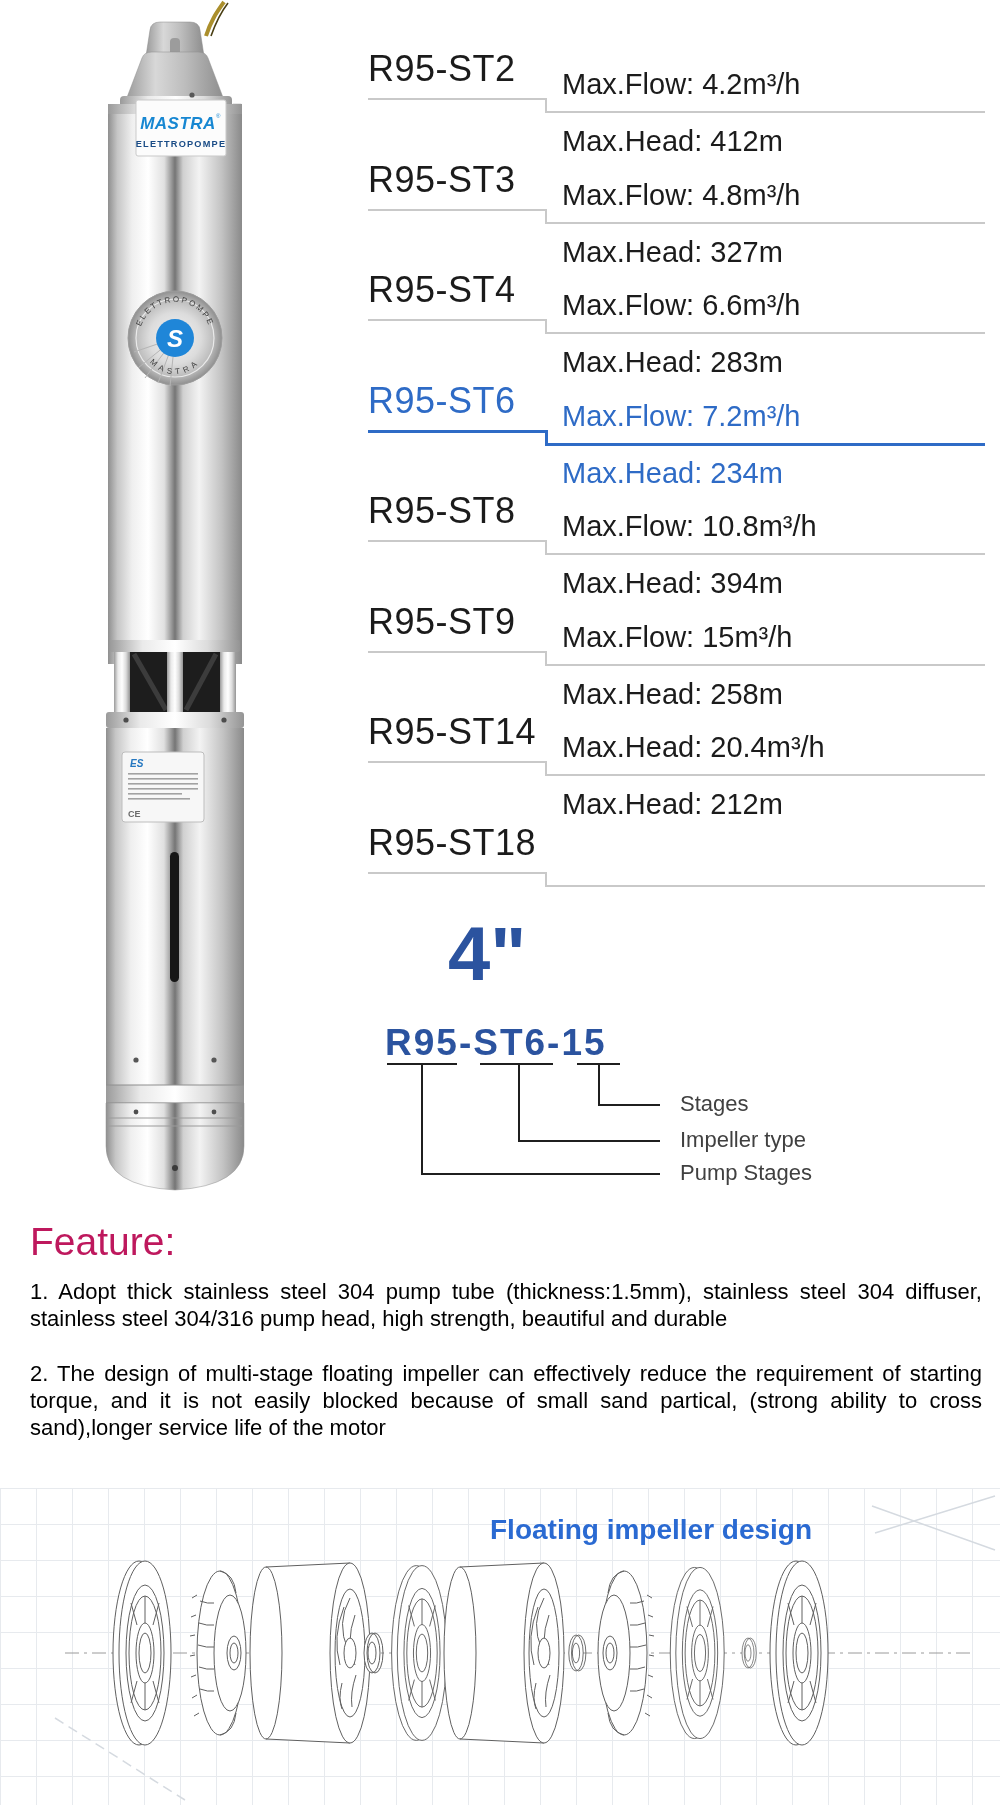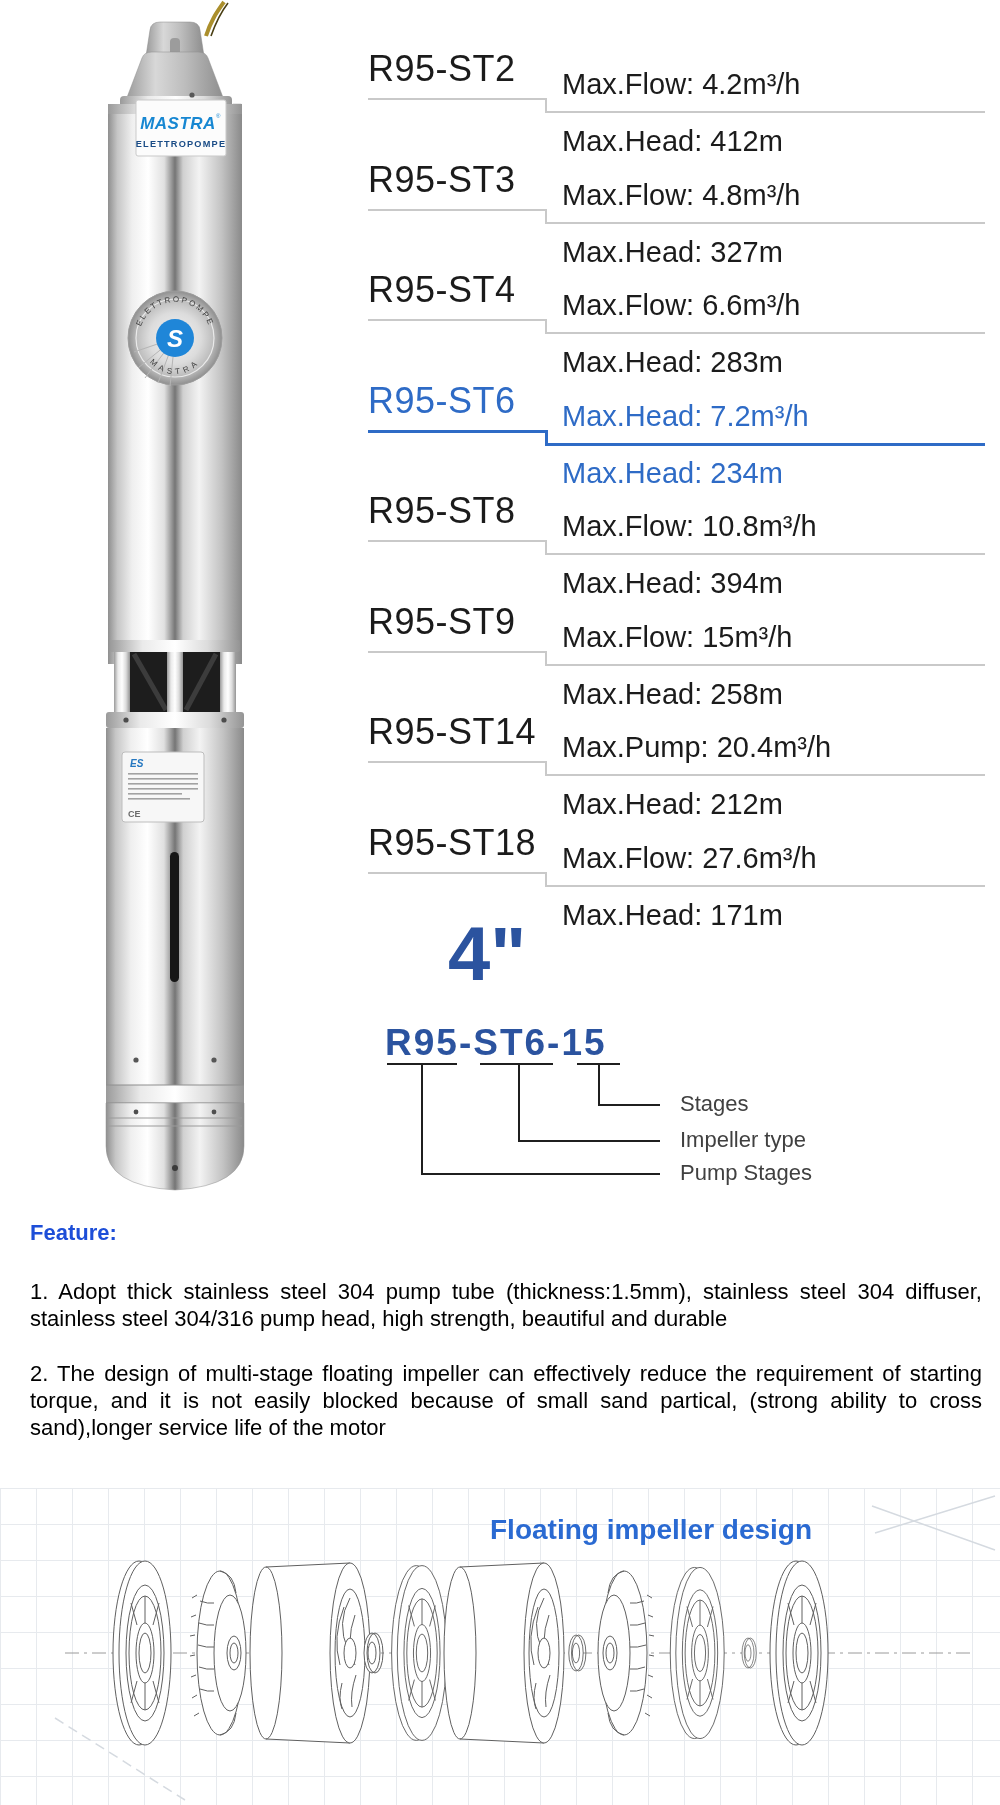--- a/index.html
+++ b/index.html
@@ -15,21 +15,21 @@
   .hl .m-name,.hl .spec{color:var(--hlblue);}
   .hl .m-line{height:3px;background:var(--hlblue);}
   .hl .m-step{width:3px;background:var(--hlblue);}
   .hl .s-line{height:3px;background:var(--hlblue);}
   
   .size4{position:absolute;left:448px;top:916px;font-size:76px;font-weight:bold;color:var(--deepblue);line-height:1;}
   .code{position:absolute;left:385px;top:1022px;font-size:37px;font-weight:bold;letter-spacing:2px;color:var(--deepblue);white-space:nowrap;}
   .bkline{position:absolute;background:#1f1f1f;}
   .callout-label{position:absolute;left:668px;font-size:22px;color:#404040;white-space:nowrap;margin-left:12px;}
   
-  .feature-h{position:absolute;left:30px;top:1220px;font-size:22px;color:#1d4ed8;font-weight:bold;}
+  .feature-h{position:absolute;left:30px;top:1220px;font-size:39px;color:#be185d;}
   .feature-p{position:absolute;left:30px;width:952px;margin:0;font-size:22px;line-height:27px;color:#000;text-align:justify;}
   
   .grid-section{position:absolute;left:0;top:1488px;width:1000px;height:317px;
     background-image:linear-gradient(to right,#e7eaee 1px,transparent 1px),linear-gradient(to bottom,#e7eaee 1px,transparent 1px);
     background-size:36px 36px;}
   .floating-h{position:absolute;left:490px;top:1514px;font-size:28px;font-weight:bold;color:var(--headblue);white-space:nowrap;}
 </style>
 </head>
 <body>
 
@@ -191,21 +191,21 @@
           <div class="spec">Max.Flow: 6.6m³/h</div>
           <div class="spec">Max.Head: 283m</div>
         </div>
       </div>
       <div class="model-row hl" style="top: 385px;">
         <div class="m-name">R95-ST6</div>
         <div class="m-line"></div>
         <div class="m-step"></div>
         <div class="s-line"></div>
         <div class="m-specs">
-          <div class="spec">Max.Head: 7.2m³/h</div>
+          <div class="spec">Max.Flow: 7.2m³/h</div>
           <div class="spec">Max.Head: 234m</div>
         </div>
       </div>
       <div class="model-row" style="top: 495px;">
         <div class="m-name">R95-ST8</div>
         <div class="m-line"></div>
         <div class="m-step"></div>
         <div class="s-line"></div>
         <div class="m-specs">
           <div class="spec">Max.Flow: 10.8m³/h</div>
@@ -221,33 +221,29 @@
           <div class="spec">Max.Flow: 15m³/h</div>
           <div class="spec">Max.Head: 258m</div>
         </div>
       </div>
       <div class="model-row" style="top: 716px;">
         <div class="m-name">R95-ST14</div>
         <div class="m-line"></div>
         <div class="m-step"></div>
         <div class="s-line"></div>
         <div class="m-specs">
-          <div class="spec">Max.Pump: 20.4m³/h</div>
+          <div class="spec">Max.Head: 20.4m³/h</div>
           <div class="spec">Max.Head: 212m</div>
         </div>
       </div>
       <div class="model-row" style="top: 827px;">
         <div class="m-name">R95-ST18</div>
         <div class="m-line"></div>
         <div class="m-step"></div>
         <div class="s-line"></div>
-        <div class="m-specs">
-          <div class="spec">Max.Flow: 27.6m³/h</div>
-          <div class="spec">Max.Head: 171m</div>
-        </div>
       </div>
     </div>
 
   <div class="size4">4"</div>
   <div class="code">R95-ST6-15</div>
 
   <div class="bkline" style="left:387px;top:1063px;width:70px;height:2px"></div>
   <div class="bkline" style="left:480px;top:1063px;width:73px;height:2px"></div>
   <div class="bkline" style="left:577px;top:1063px;width:43px;height:2px"></div>
 

